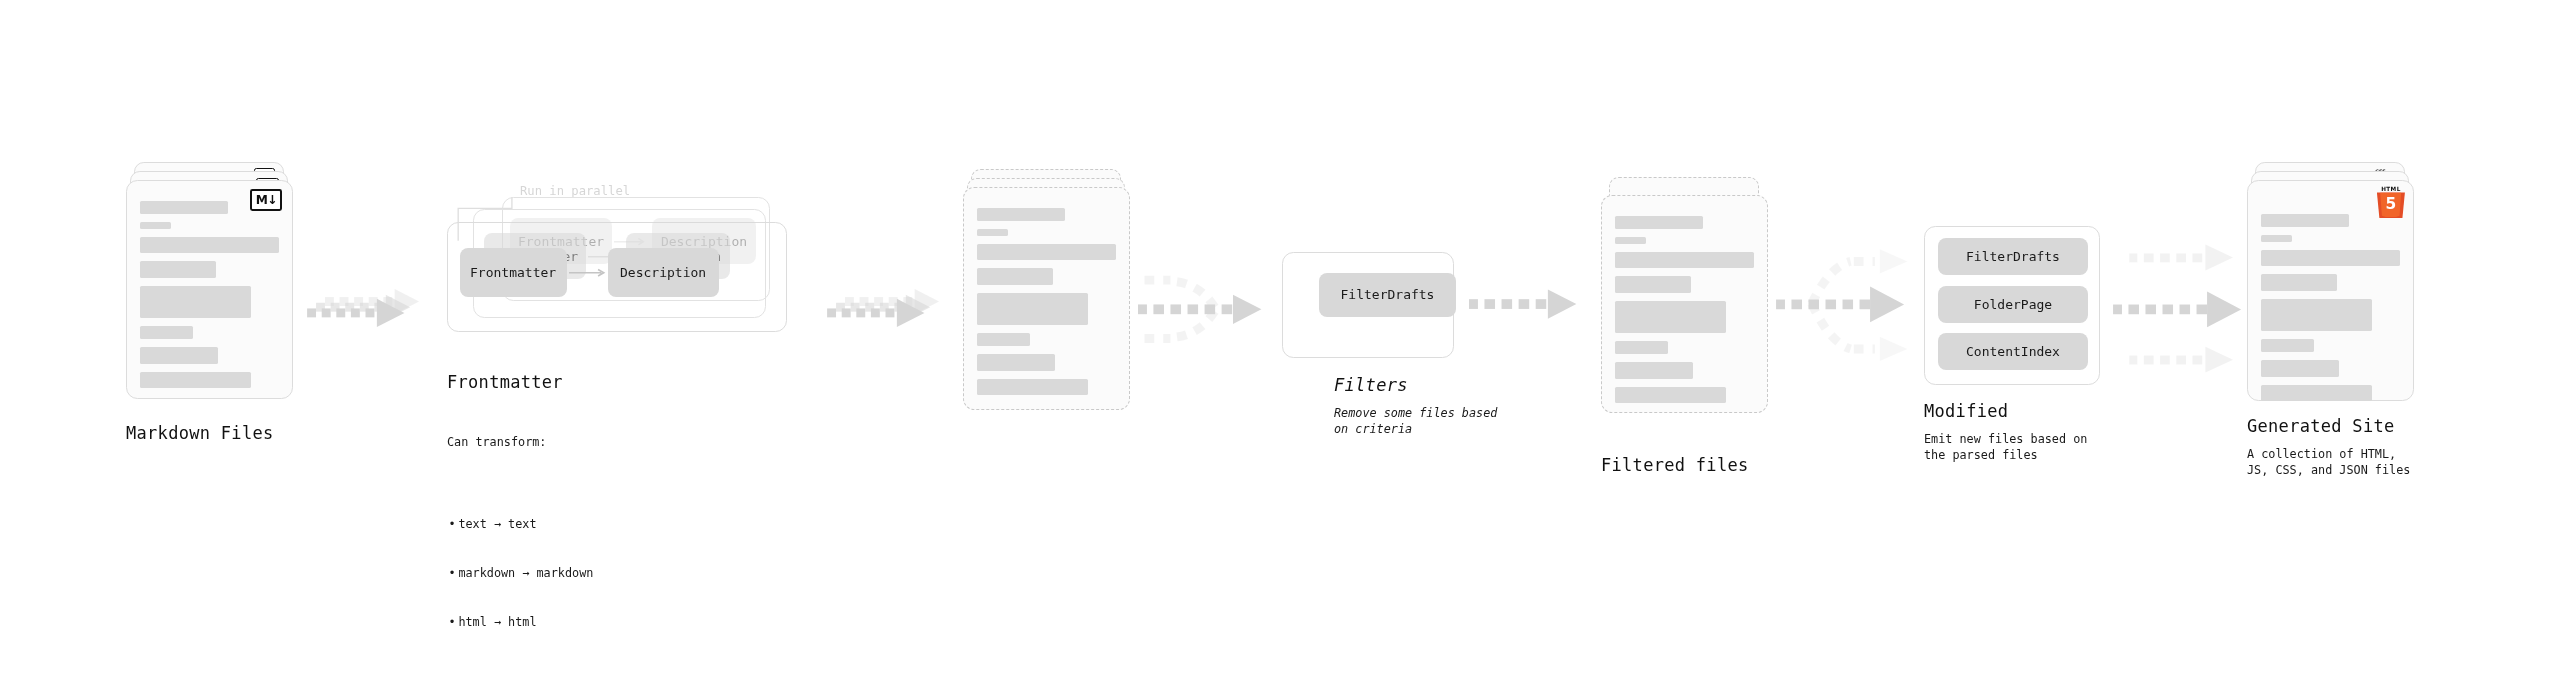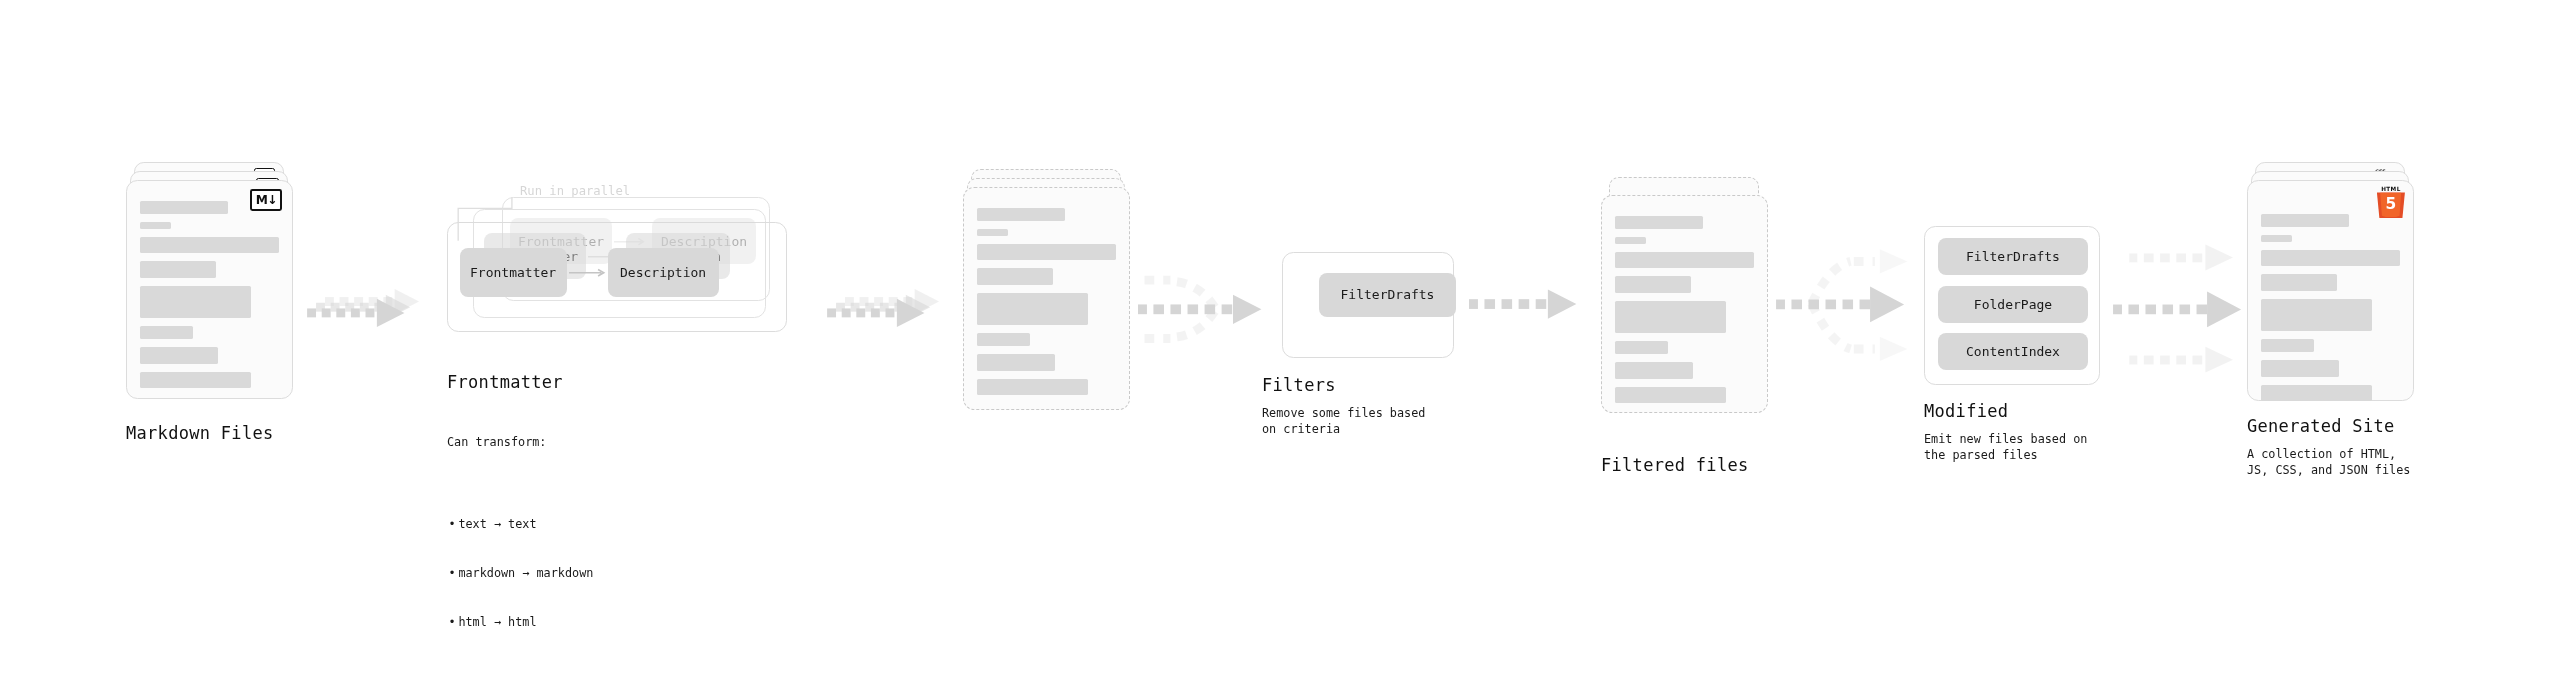--- a/index.html
+++ b/index.html
@@ -253,21 +253,21 @@
         </g>
       </g>
     </svg>
   </div>
 
   <div class="node" style="left:1282px;top:252px;">
     <div class="panel" style="left:0;top:0;width:172px;height:106px;">
       <div class="chip" style="position:absolute;left:36px;top:19.5px;width:137px;height:44px;">FilterDrafts</div>
     </div>
   </div>
-  <div class="node" style="left:1262px;top:375px;width:268px;">
+  <div class="node" style="left:1334px;top:375px;width:268px;font-style:italic;">
     <div class="cap-title">Filters</div>
     <div class="cap-sub">Remove some files based
 on criteria</div>
   </div>
 
   <div class="node" style="left:1469px;top:286px;">
     <svg width="122" height="41" viewBox="0 0 150 50">
       <g fill="#d5d5d5">
         <rect x="0" y="16" width="11" height="12"></rect>
           <rect x="19" y="16" width="13" height="12"></rect>

